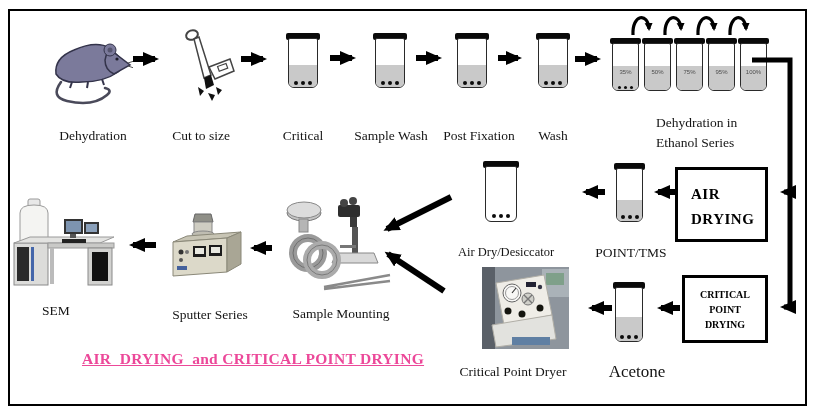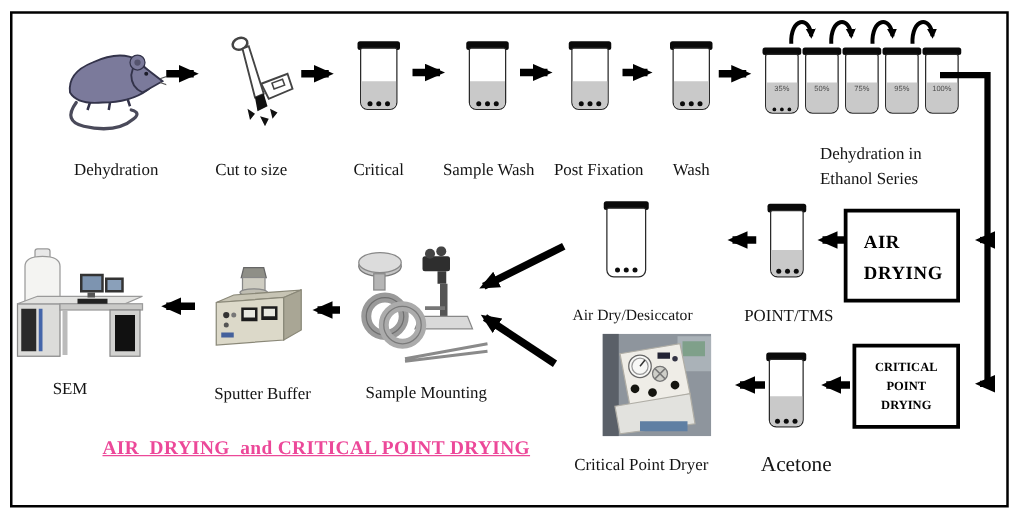--- a/index.html
+++ b/index.html
@@ -245,21 +245,21 @@
 <div class="lbl" style="left:347px;top:128px;width:88px">Sample Wash</div>
 <div class="lbl" style="left:432px;top:128px;width:94px">Post Fixation</div>
 <div class="lbl" style="left:527px;top:128px;width:52px">Wash</div>
 <div class="lbl left" style="left:656px;top:115px">Dehydration in</div>
 <div class="lbl left" style="left:656px;top:135px">Ethanol Series</div>
 <div class="lbl" style="left:454px;top:245px;width:104px;font-size:12.5px">Air Dry/Desiccator</div>
 <div class="lbl" style="left:592px;top:245px;width:78px">POINT/TMS</div>
 <div class="lbl sm" style="left:608px;top:362px;width:58px">Acetone</div>
 <div class="lbl" style="left:452px;top:364px;width:122px">Critical Point Dryer</div>
 <div class="lbl" style="left:288px;top:306px;width:106px">Sample Mounting</div>
-<div class="lbl" style="left:164px;top:307px;width:92px">Sputter Buffer</div>
+<div class="lbl" style="left:164px;top:307px;width:92px">Sputter Series</div>
 <div class="lbl" style="left:26px;top:303px;width:60px">SEM</div>
 
 <div class="title">AIR  DRYING  and CRITICAL POINT DRYING</div>
 
 <svg class="overlay">
   <defs>
     <marker id="ah" markerUnits="userSpaceOnUse" markerWidth="18" markerHeight="16" refX="12" refY="7" orient="auto">
       <path d="M0,0 L16,7 L0,14 z" fill="#000"></path>
     </marker>
     <marker id="ahs" markerUnits="userSpaceOnUse" markerWidth="10" markerHeight="9" refX="6" refY="4" orient="auto">

